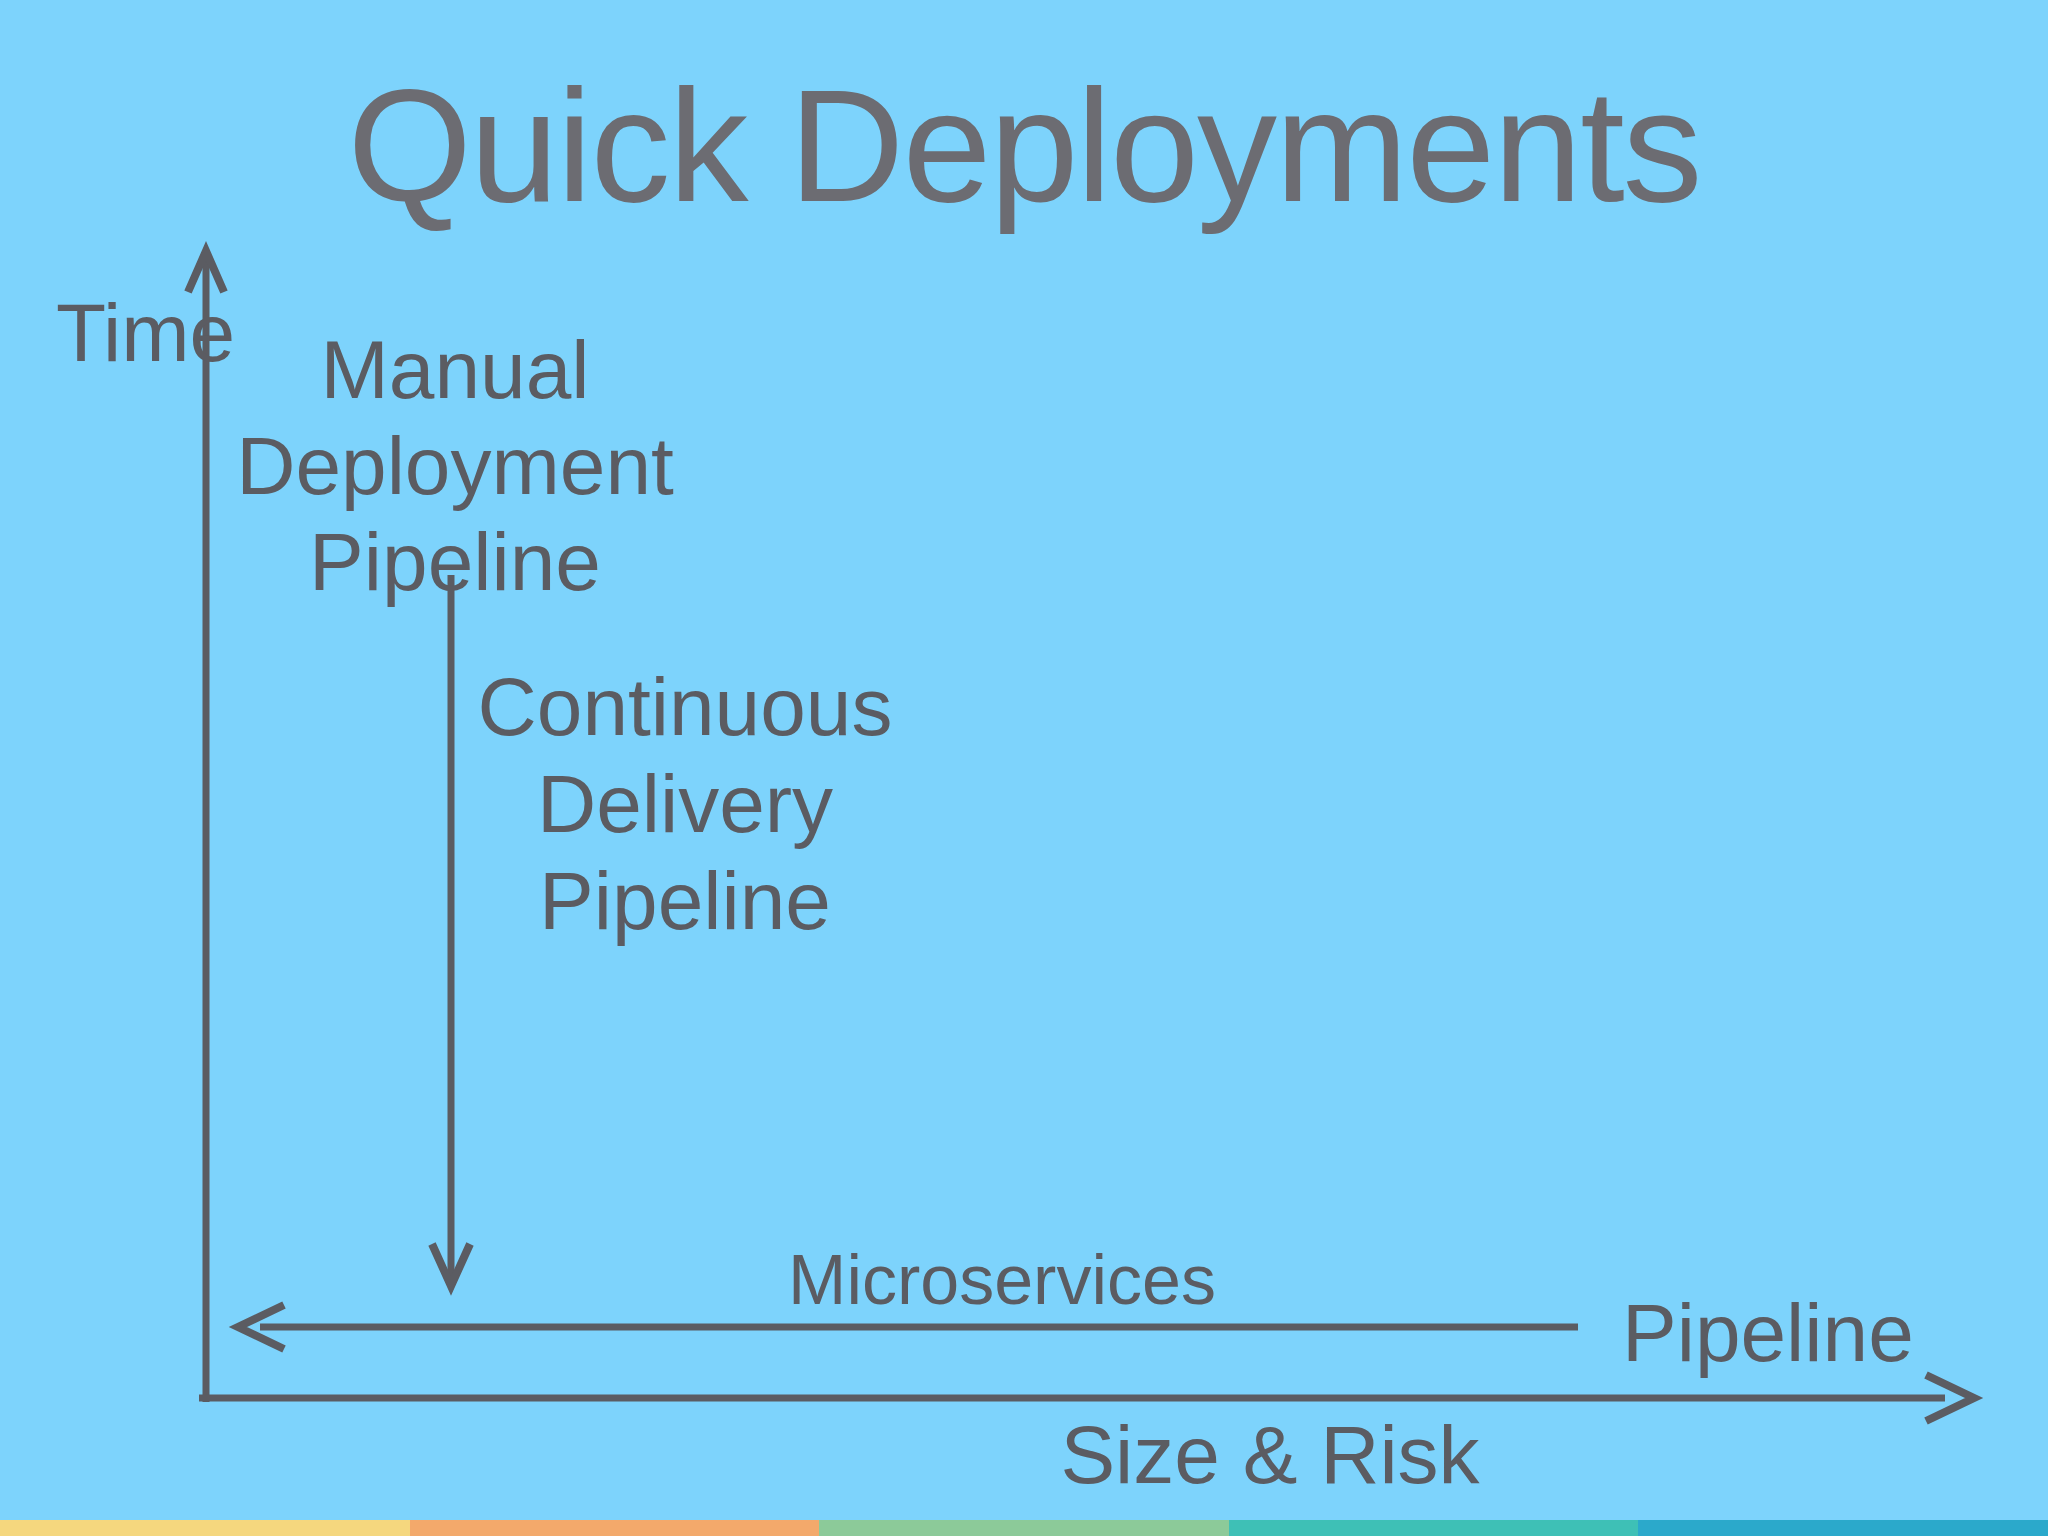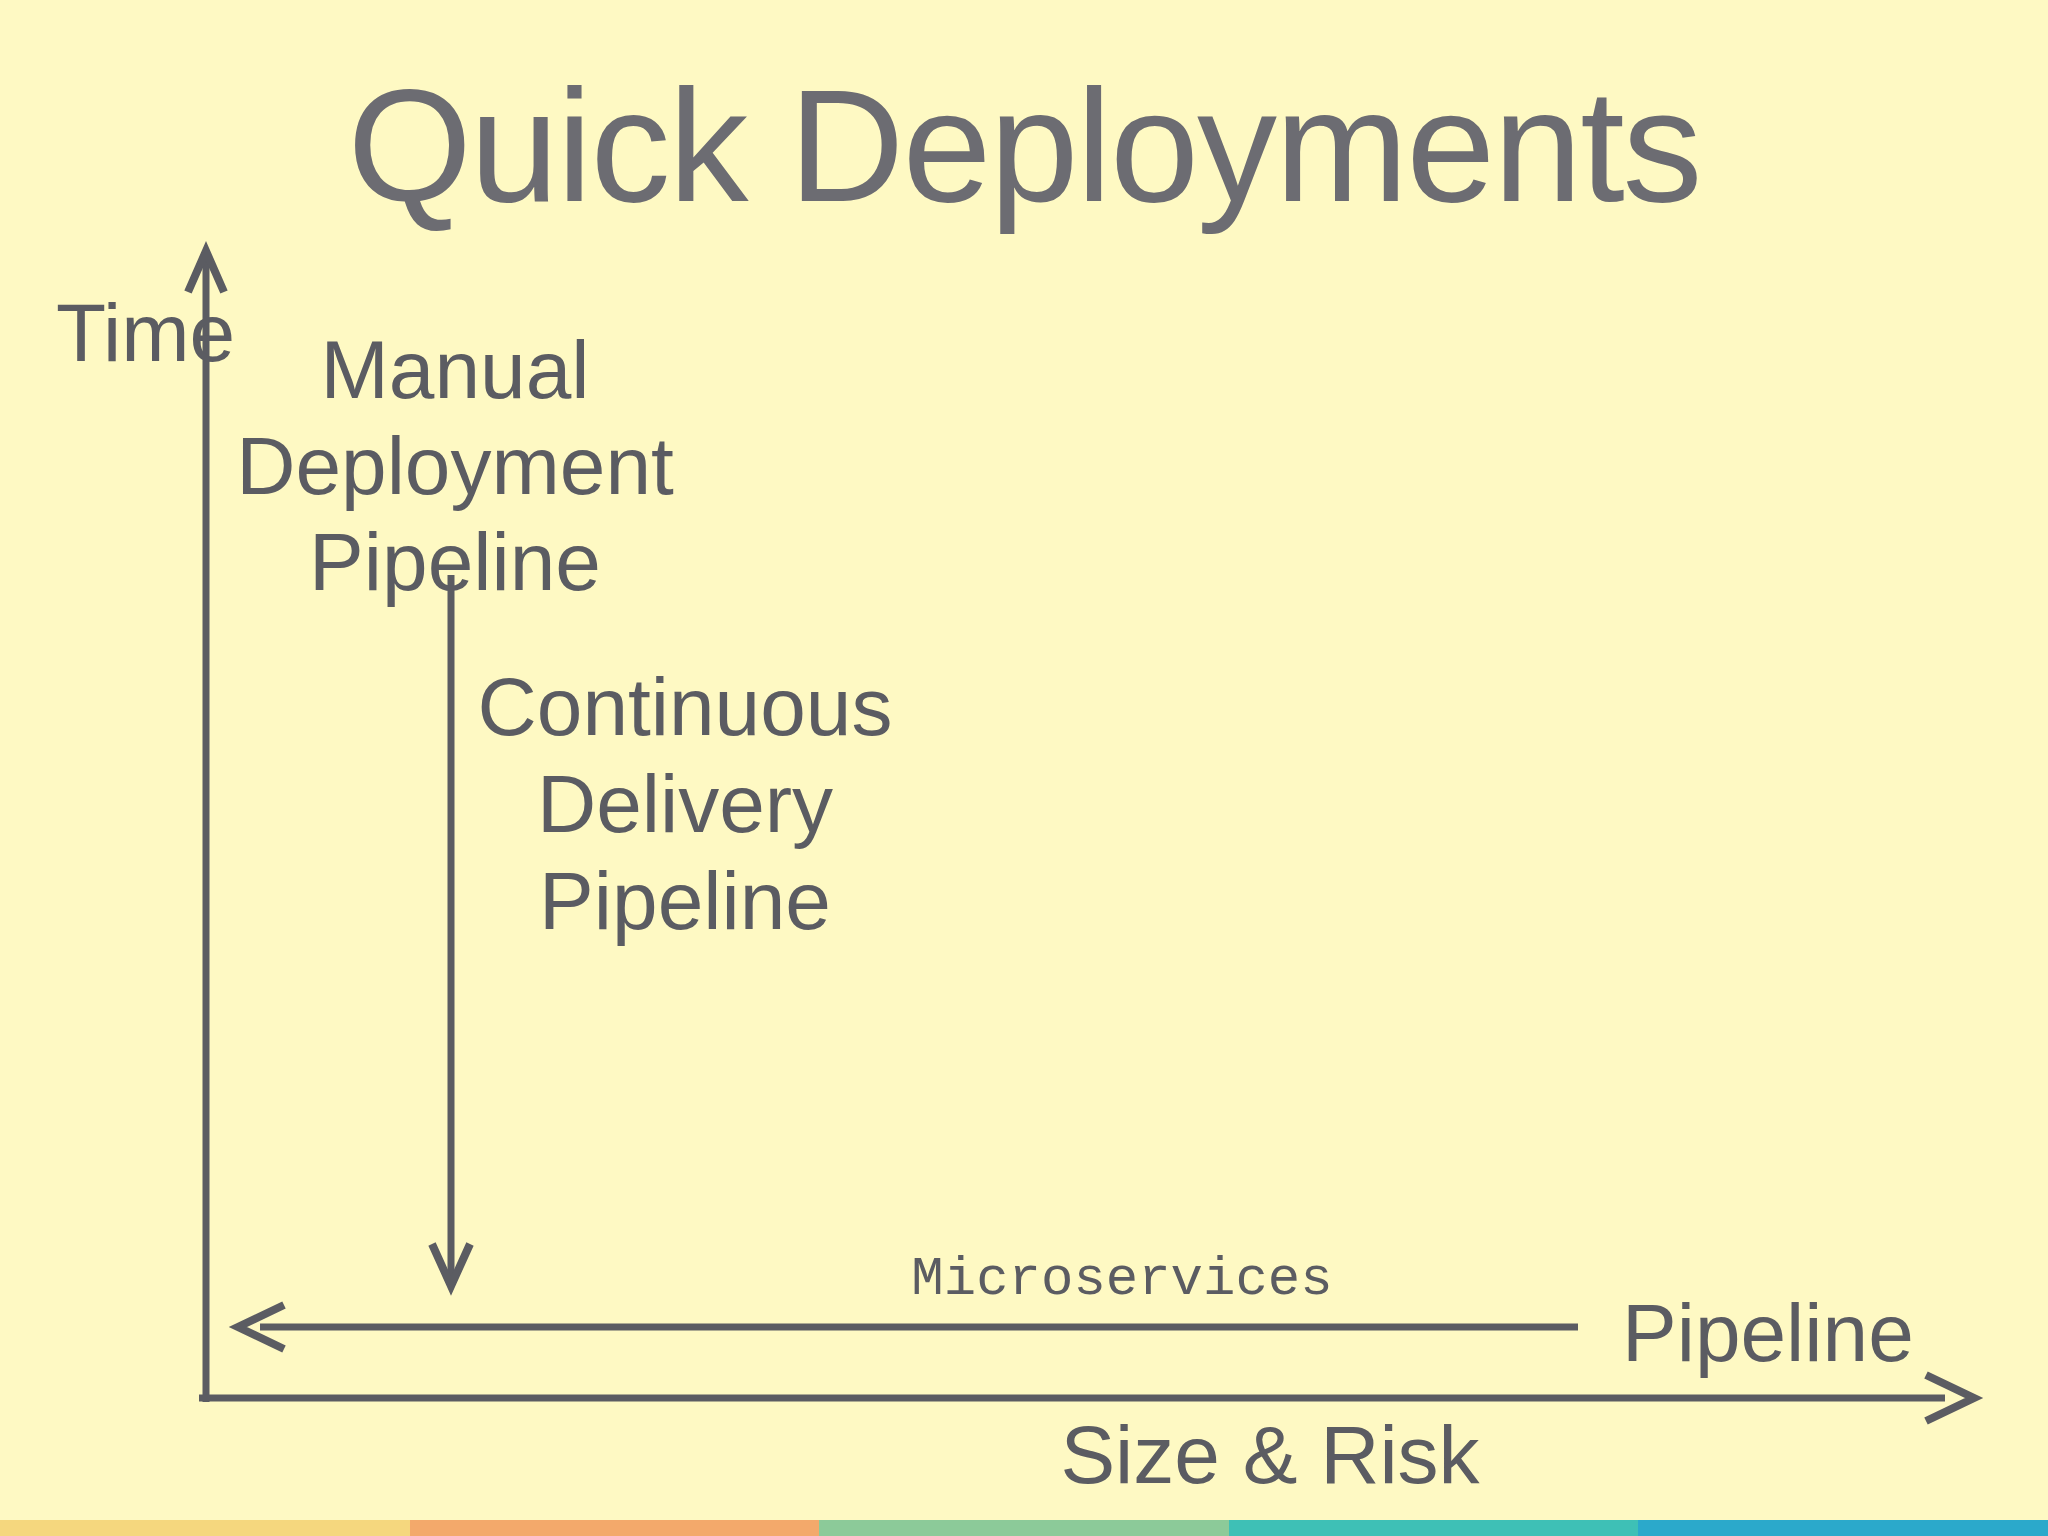--- a/index.html
+++ b/index.html
@@ -1,19 +1,19 @@
 <!DOCTYPE html>
 <html><head>
 <meta charset="utf-8">
 <style>
   html,body{margin:0;padding:0;background:#ffffff;}
   #slide{
     position:relative;
     width:2048px;height:1536px;
-    background:#fef9c3;
+    background:#7dd3fc;
     overflow:hidden;
     font-family:"Liberation Sans", sans-serif;
   }
   #diagram-svg{position:absolute;left:0;top:0;width:2048px;height:1536px;}
   .txt{position:absolute;color:#5b5c62;white-space:pre-line;}
   #page-title{
     left:0;top:54px;width:2048px;
     text-align:center;
     font-size:160px;line-height:184px;
     color:#6c6c72;
@@ -21,21 +21,21 @@
   }
   #time-label{left:28px;top:292px;font-size:82px;line-height:82px;margin-left:28px;}
   #manual-label{
     left:455px;top:277px;transform:translateX(-50%);
     text-align:center;font-size:82px;line-height:96px;margin-top:45px;
   }
   #cd-label{
     left:685px;top:650px;transform:translateX(-50%);
     text-align:center;font-size:82px;line-height:97px;margin-top:8px;
   }
-  #microservices-label{left:1122px;top:1239px;transform:translateX(-50%);font-size:54px;line-height:82px;font-family:Liberation Mono, monospace;}
+  #microservices-label{left:1002px;top:1239px;transform:translateX(-50%);font-size:70px;line-height:82px;}
   #monolith-label{left:1622px;top:1292px;font-size:82px;line-height:82px;}
   #sizerisk-label{left:1270px;top:1414px;transform:translateX(-50%);font-size:82px;line-height:82px;}
   #footer-stripe{
     position:absolute;left:0;bottom:0;width:2048px;height:16px;
     display:flex;
   }
   #footer-stripe .band{flex:1 1 0;height:100%;}
   .stroke{stroke:#5b5c62;stroke-width:7;fill:none;}
   .head{stroke:#5b5c62;stroke-width:8;fill:none;stroke-linejoin:miter;}
 </style>

